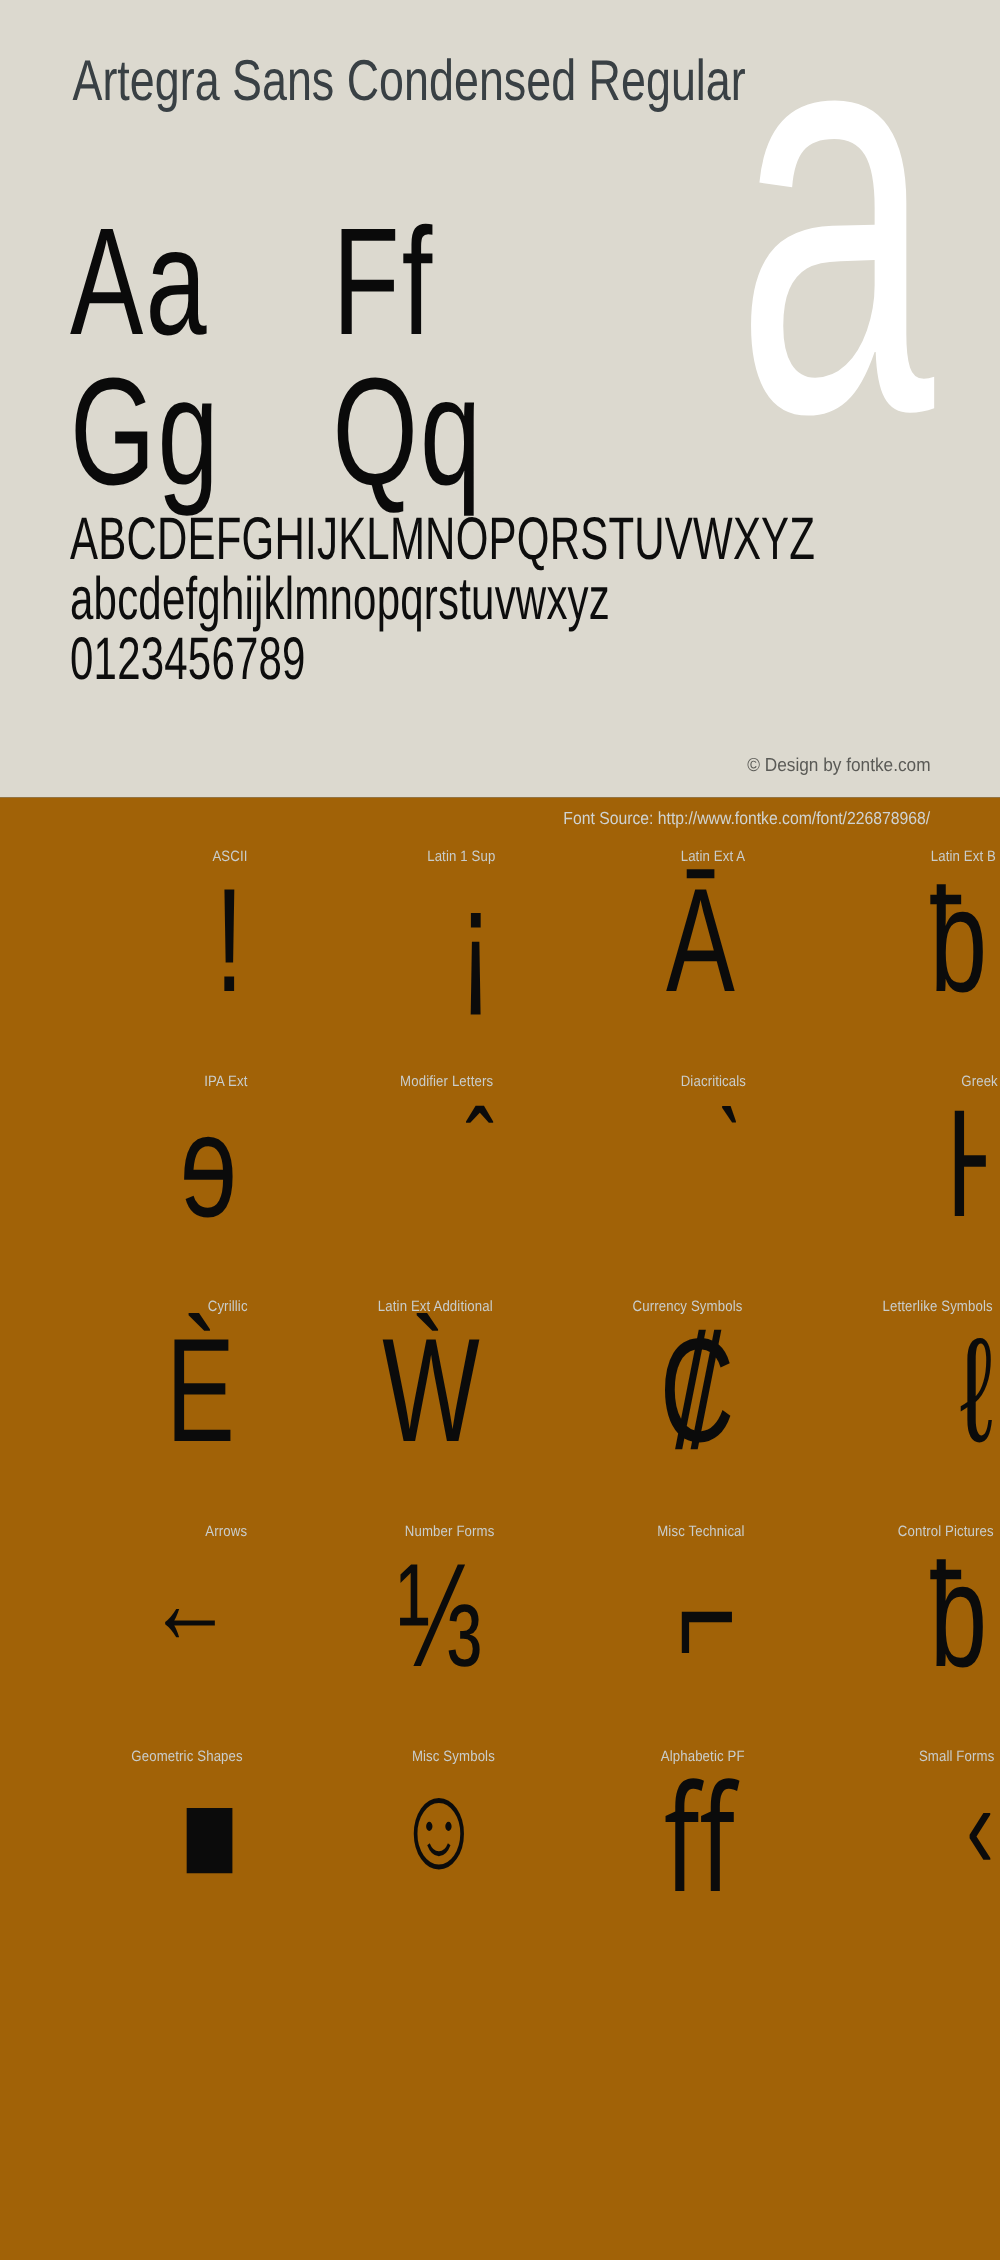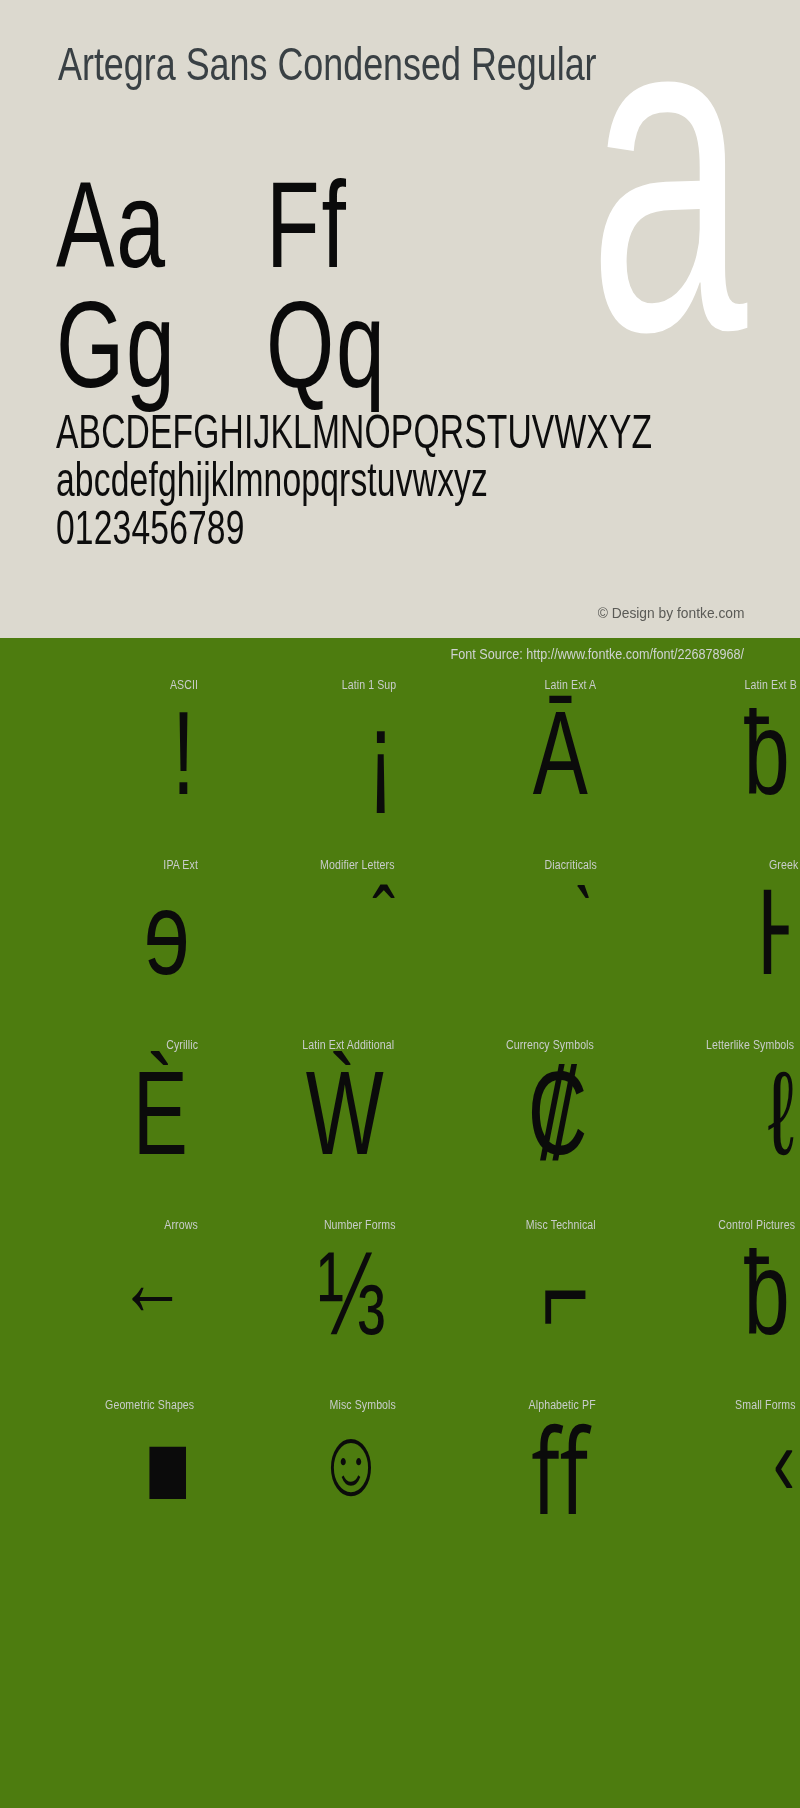--- a/index.html
+++ b/index.html
@@ -93,21 +93,21 @@
     white-space:nowrap;
     transform:scaleX(0.92);
     transform-origin:right top;
   }
 
   
   #blocks-panel {
     position:relative;
     width:800px;
     height:1170px;
-    background:#4d7c0f;
+    background:#a16207;
     overflow:hidden;
   }
 
   #font-source-line {
     position:absolute;
     right:56px;
     top:8px;
     font-size:14px;
     color:#cfd3d2;
     white-space:nowrap;

